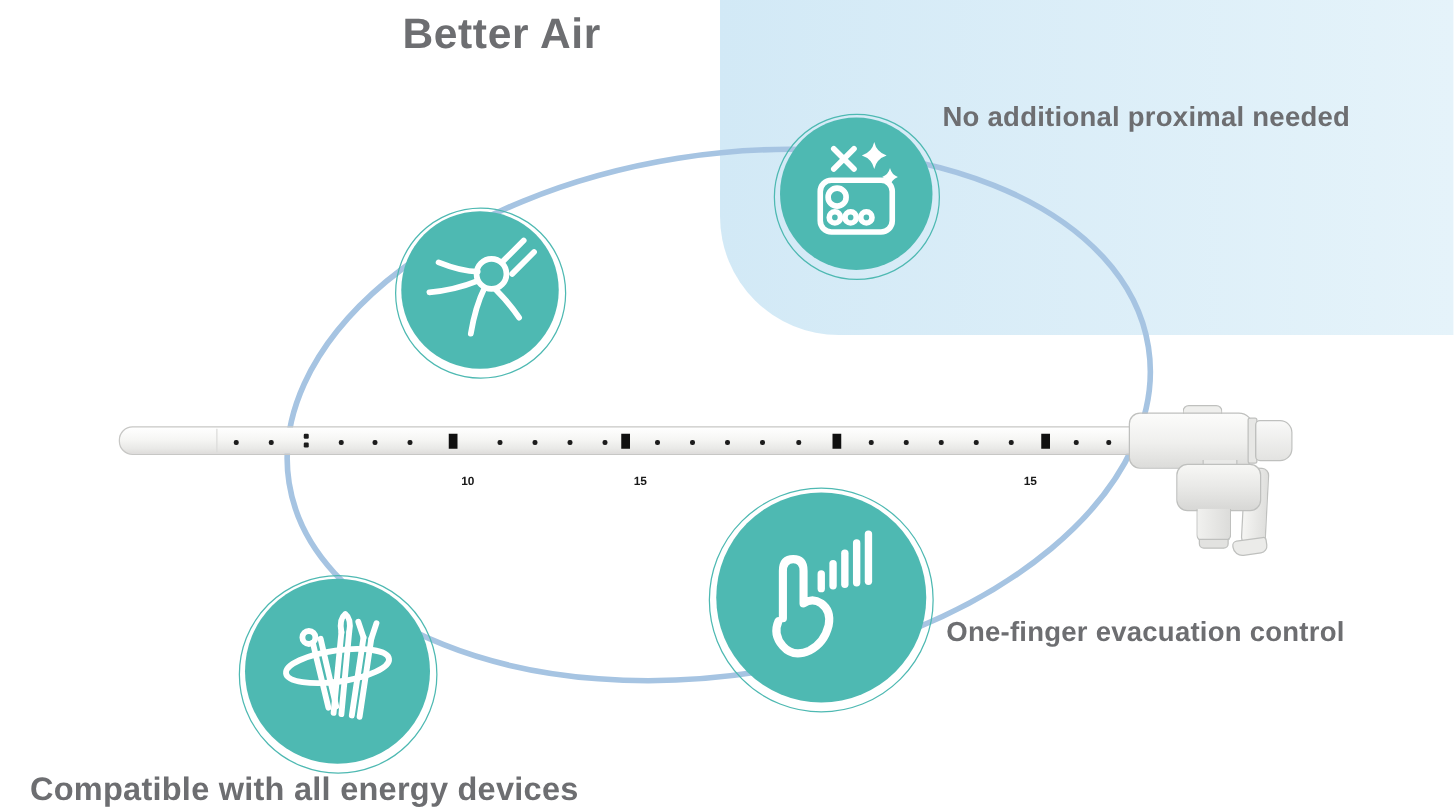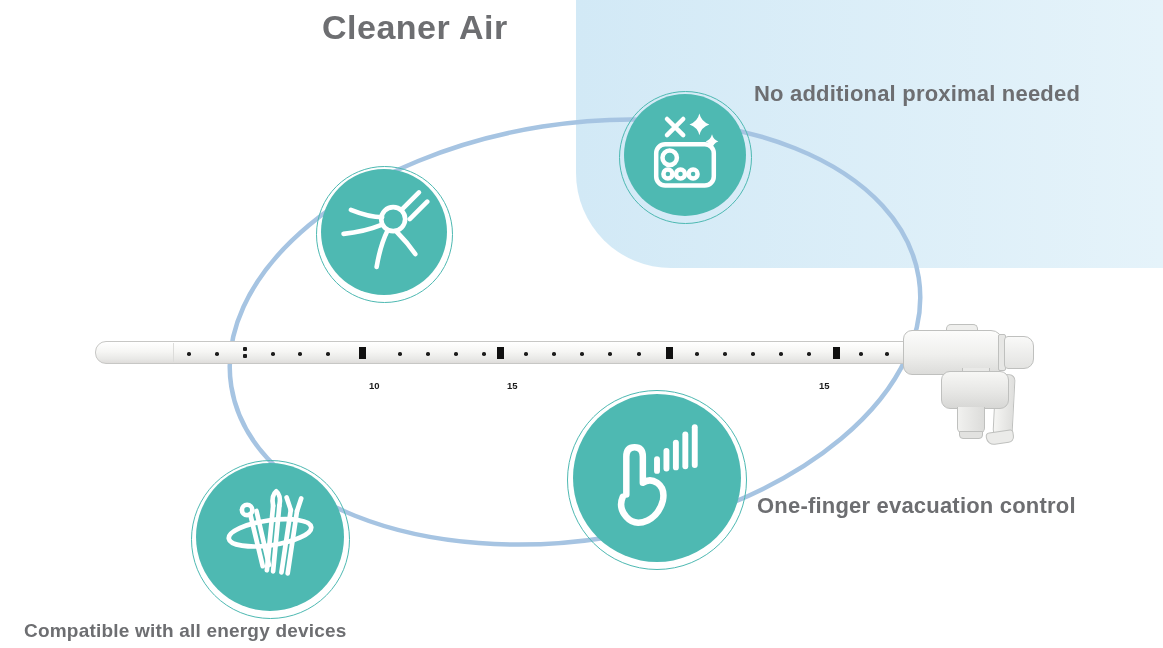--- a/index.html
+++ b/index.html
@@ -29,21 +29,21 @@
     font-size:34px;font-weight:700;color:var(--txt);letter-spacing:.5px;white-space:nowrap;
   }
   
   .label{
     position:absolute;z-index:6;font-weight:700;color:var(--txt);
     font-size:22px;line-height:26px;white-space:nowrap;letter-spacing:.2px;
   }
   .lbl-evac{left:50px;top:141px;}
   .lbl-noequip{left:754px;top:81px;}
   .lbl-intensity{left:757px;top:493px;}
-  .lbl-energy{left:24px;top:618px;font-size:19px;}
+  .lbl-energy{left:24px;top:618px;font-size:26px;}
   
   .fcircle{position:absolute;z-index:5;border-radius:50%;background:var(--teal);
     display:flex;align-items:center;justify-content:center;}
   .fring{position:absolute;z-index:5;border-radius:50%;border:1.6px solid var(--teal);pointer-events:none;}
   .c-evac{left:321px;top:169px;width:126px;height:126px;}
   .r-evac{left:316px;top:166px;width:137px;height:137px;}
   .c-noequip{left:624px;top:94px;width:122px;height:122px;}
   .r-noequip{left:619px;top:91px;width:133px;height:133px;}
   .c-intensity{left:573px;top:394px;width:168px;height:168px;}
   .r-intensity{left:567px;top:390px;width:180px;height:180px;}
@@ -85,21 +85,21 @@
 
 <div class="stage">
 
   <div class="panel"></div>
 
   <svg class="arc-svg" width="1163" height="648">
     <ellipse cx="575" cy="332" rx="348" ry="208" transform="rotate(-9 575 332)" fill="none" stroke="var(--arc)" stroke-width="4.5"></ellipse>
   </svg>
 
   <div class="title">
-    <span>Cleaner Air</span>
+    <span>Better Air</span>
   </div>
 
   <div class="tube">
     <div class="seam"></div>
     <div>
         <div class="dot" style="left: 91px;"></div>
         <div class="dot" style="left: 119px;"></div>
         <div class="dot" style="left: 175px;"></div>
         <div class="dot" style="left: 202px;"></div>
         <div class="dot" style="left: 230px;"></div>

